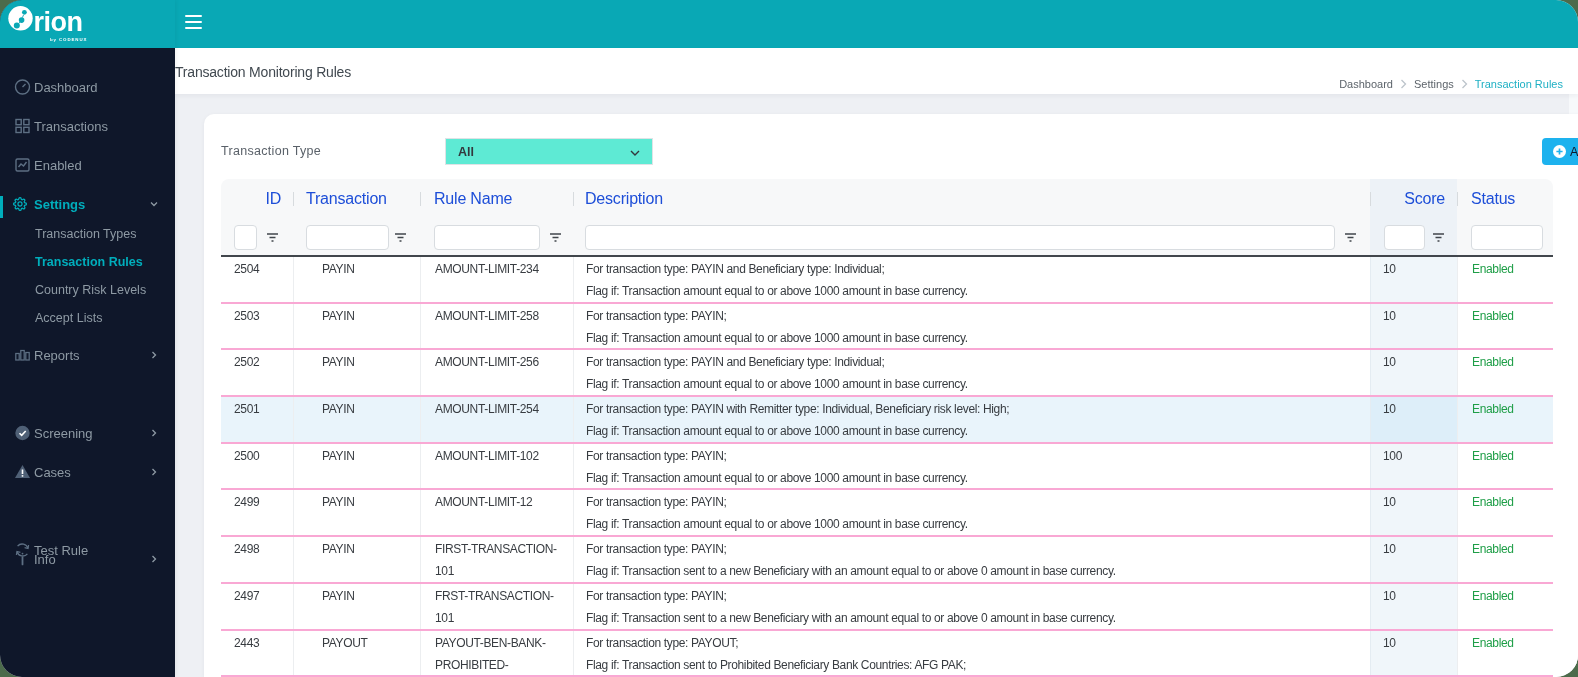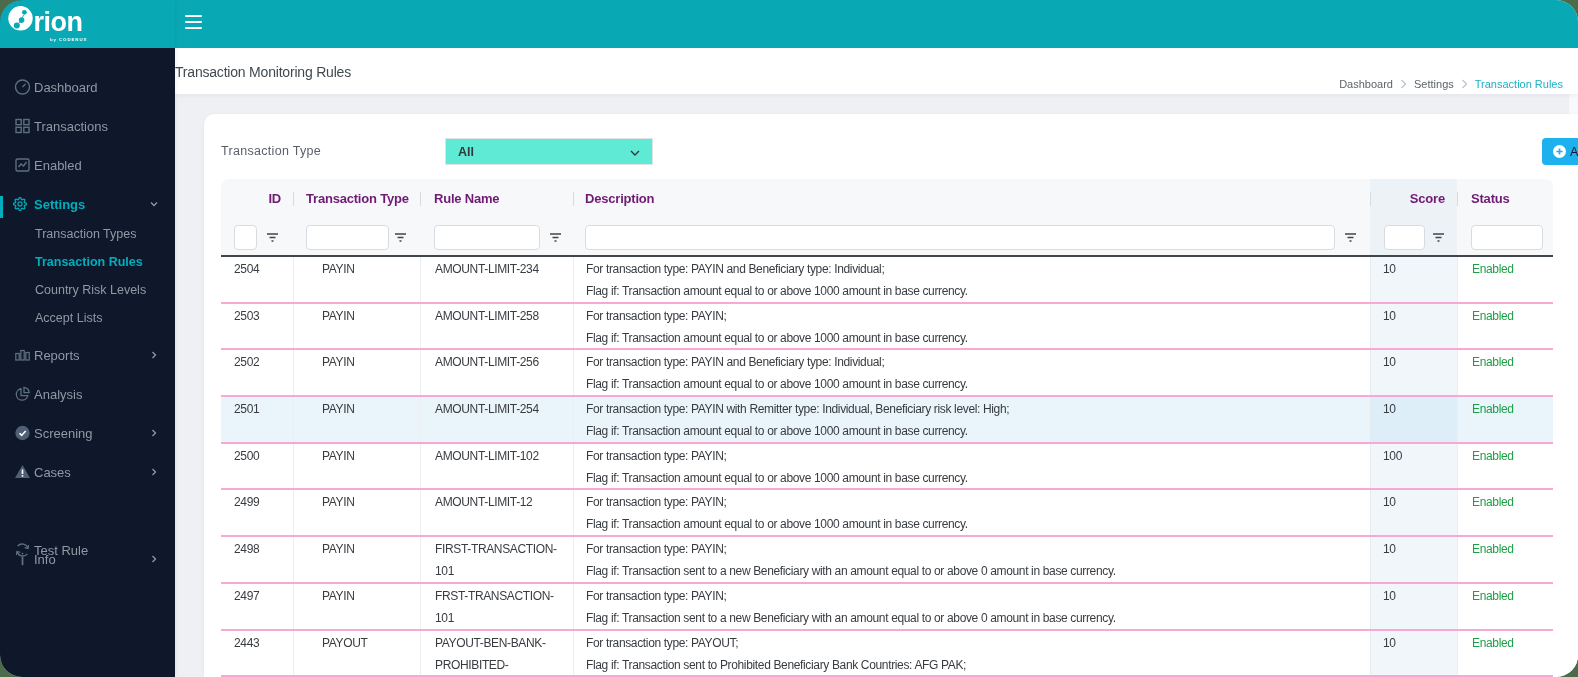--- a/index.html
+++ b/index.html
@@ -34,21 +34,21 @@
   #ttlabel { position:absolute; left:17px; top:30px; font-size:12.5px; letter-spacing:.3px; color:#5a6169; }
   #select { position:absolute; left:241px; top:24px; width:208px; height:27px; border:1px solid #dfe3e6; border-radius:0; background:#5eead4; }
   #select .val { position:absolute; left:12px; top:6px; font-size:12.5px; font-weight:bold; color:#33383d; }
   #addbtn { position:absolute; right:16px; top:24px; width:154px; height:27px; background:#1db2ee; border-radius:4px; color:#0f172a; font-size:12.5px; }
   #addbtn span.l { position:absolute; left:28px; top:7px; font-weight:400; }
 
   
   #table { position:absolute; left:17px; top:65px; width:1332px; }
   .col-id{width:72px;} .col-tt{width:127px;} .col-rn{width:153px;} .col-de{width:797px;} .col-sc{width:87px;} .col-st{width:96px;}
   #thead { display:flex; height:39px; background:#f7f8f9; border-radius:8px 8px 0 0; }
-  #thead .hc { position:relative; font-size:13px; letter-spacing:-0.2px; font-weight:bold; color:#701a75; line-height:39px; }
+  #thead .hc { position:relative; font-size:16px; letter-spacing:-0.2px; font-weight:normal; color:#1d4ed8; line-height:39px; }
   #thead .hc.sep:before { content:""; position:absolute; left:0; top:13px; height:14px; width:1px; background:#d7dbde; }
   #tfilter { display:flex; height:37px; background:#f7f8f9; }
   .fin { position:absolute; top:7px; height:25px; background:#fff; border:1px solid #d8dce0; border-radius:4px; }
   .ficon { position:absolute; top:13px; width:13px; height:13px; }
   #darkline { height:2px; background:#41464c; }
   .row { display:flex; height:46.7px; border-bottom:2px solid #f9a8d4; background:#fff;justify-content:space-between; }
   .row > div { padding-top:1px; font-size:12px; letter-spacing:-0.35px; color:#383c41; line-height:22px; }
   .cell-id { padding-left:13px; }
   .cell-tt { padding-left:28px; border-left:1px solid #eceef0; }
   .cell-rn { padding-left:14px; border-left:1px solid #eceef0; }
@@ -290,27 +290,20 @@
       <svg class="ic" viewBox="0 0 17 17" fill="none" stroke="#5d6f83" stroke-width="1.25">
           <rect x="1.8" y="7" width="3.4" height="6.5"></rect>
           <rect x="6.8" y="4" width="3.4" height="9.5"></rect>
           <rect x="11.8" y="6" width="3.4" height="7.5"></rect>
         </svg>
       <span class="txt">Reports</span>
       <svg class="chev" viewBox="0 0 10 10" fill="none" stroke="#8e9aa4" stroke-width="1.3">
           <path d="M3.5 2 L6.5 5 L3.5 8"></path>
         </svg>
     </div>
-    <div class="mitem" style="top:379px;">
-      <svg class="ic" viewBox="0 0 17 17" fill="none" stroke="#5d6f83" stroke-width="1.3">
-          <path d="M13.8 10.2 A5.8 5.8 0 1 1 7 3.2 L7 10.2 Z"></path>
-          <path d="M10 1.8 A6 6 0 0 1 15.2 7.2 L10 7.2 Z"></path>
-        </svg>
-      <span class="txt">Analysis</span>
-    </div>
     <div class="mitem" style="top:418px;">
       <svg class="ic" viewBox="0 0 17 17">
           <circle cx="8.5" cy="8.5" r="7.2" fill="#4f6076"></circle>
           <path d="M5.5 8.7 L7.7 10.9 L11.7 6.5" stroke="#fff" stroke-width="1.6" fill="none"></path>
         </svg>
       <span class="txt">Screening</span>
       <svg class="chev" viewBox="0 0 10 10" fill="none" stroke="#8e9aa4" stroke-width="1.3">
           <path d="M3.5 2 L6.5 5 L3.5 8"></path>
         </svg>
     </div>

